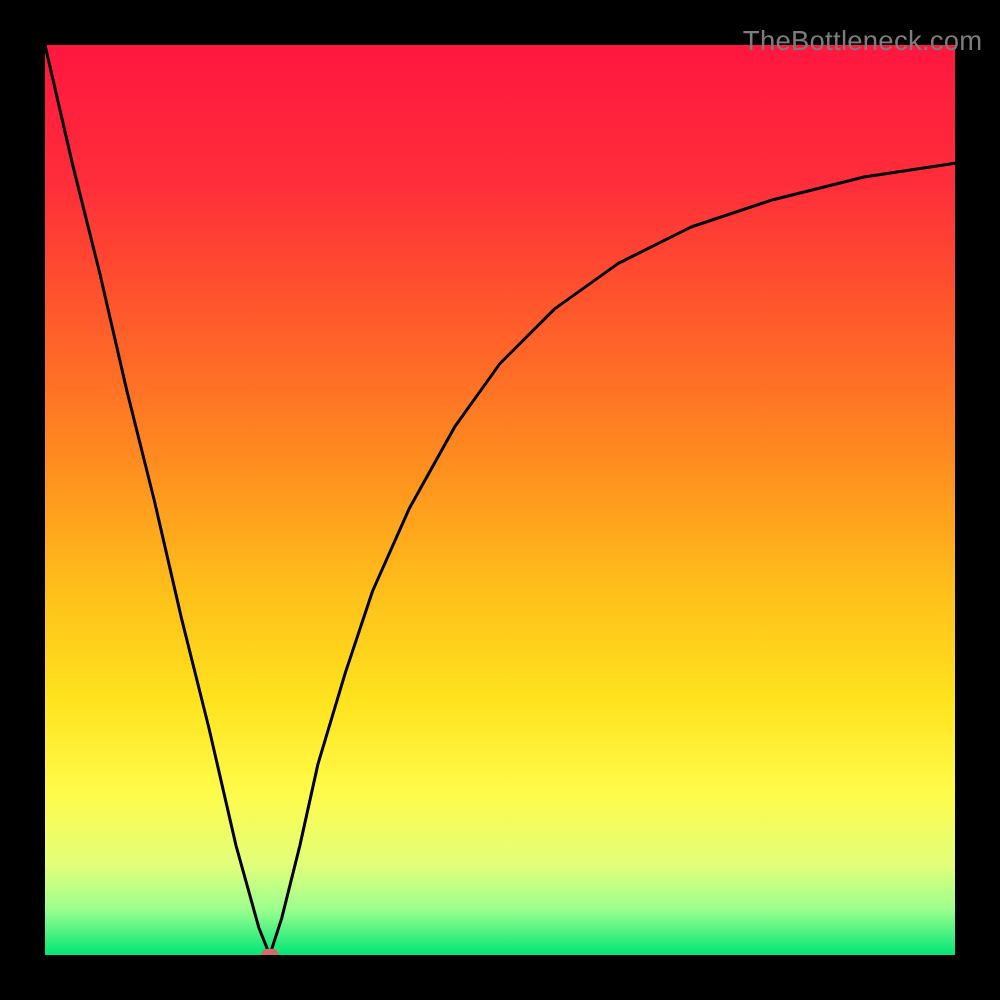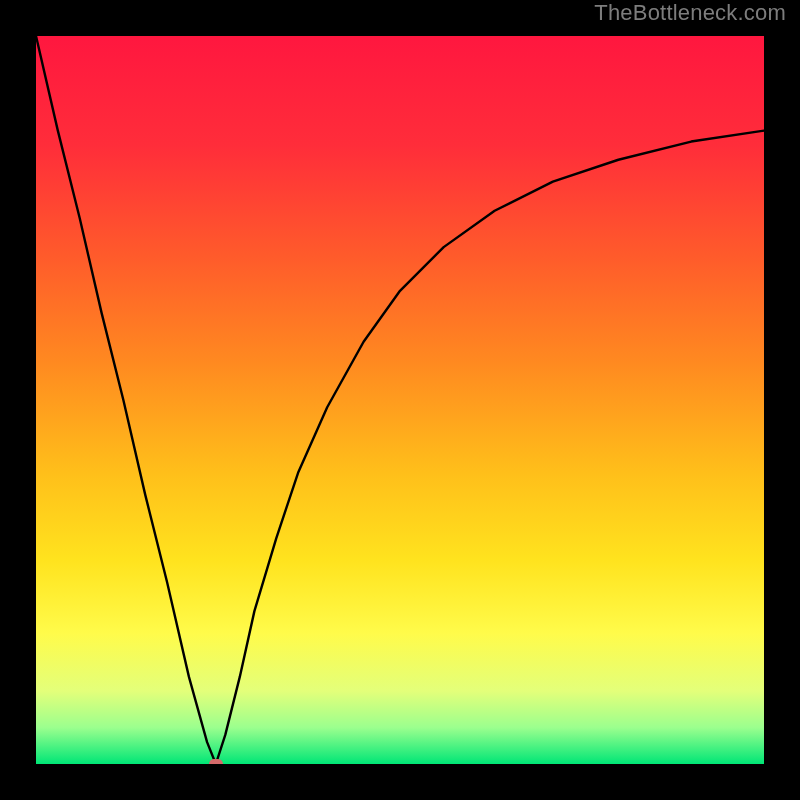--- a/index.html
+++ b/index.html
@@ -39,21 +39,21 @@
   }
   .marker {
     position: absolute;
     width: 14px;
     height: 10px;
     border-radius: 5px;
     transform: translate(-50%, -50%);
   }
   .watermark {
     position: absolute;
-    top: 0;
+    top: 20px;
     right: 14px;
     color: #7d7d7d;
     font-size: 22px;
     font-weight: 400;
     letter-spacing: 0.2px;
     white-space: nowrap;
   }
 </style>
 </head>
 <body>

